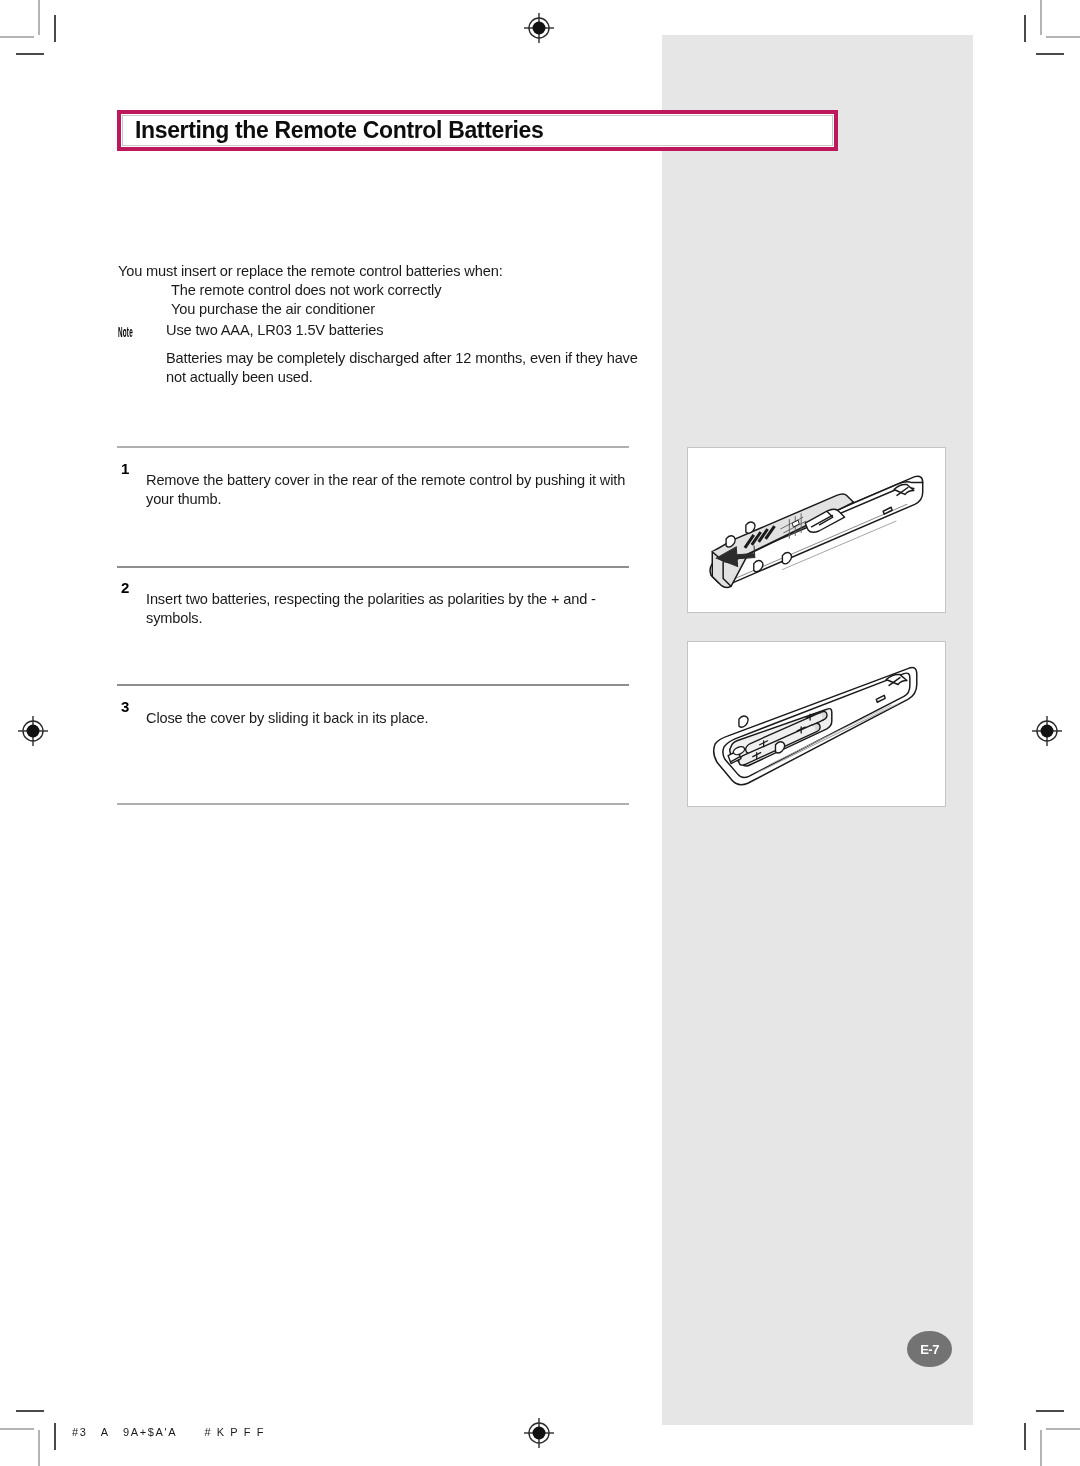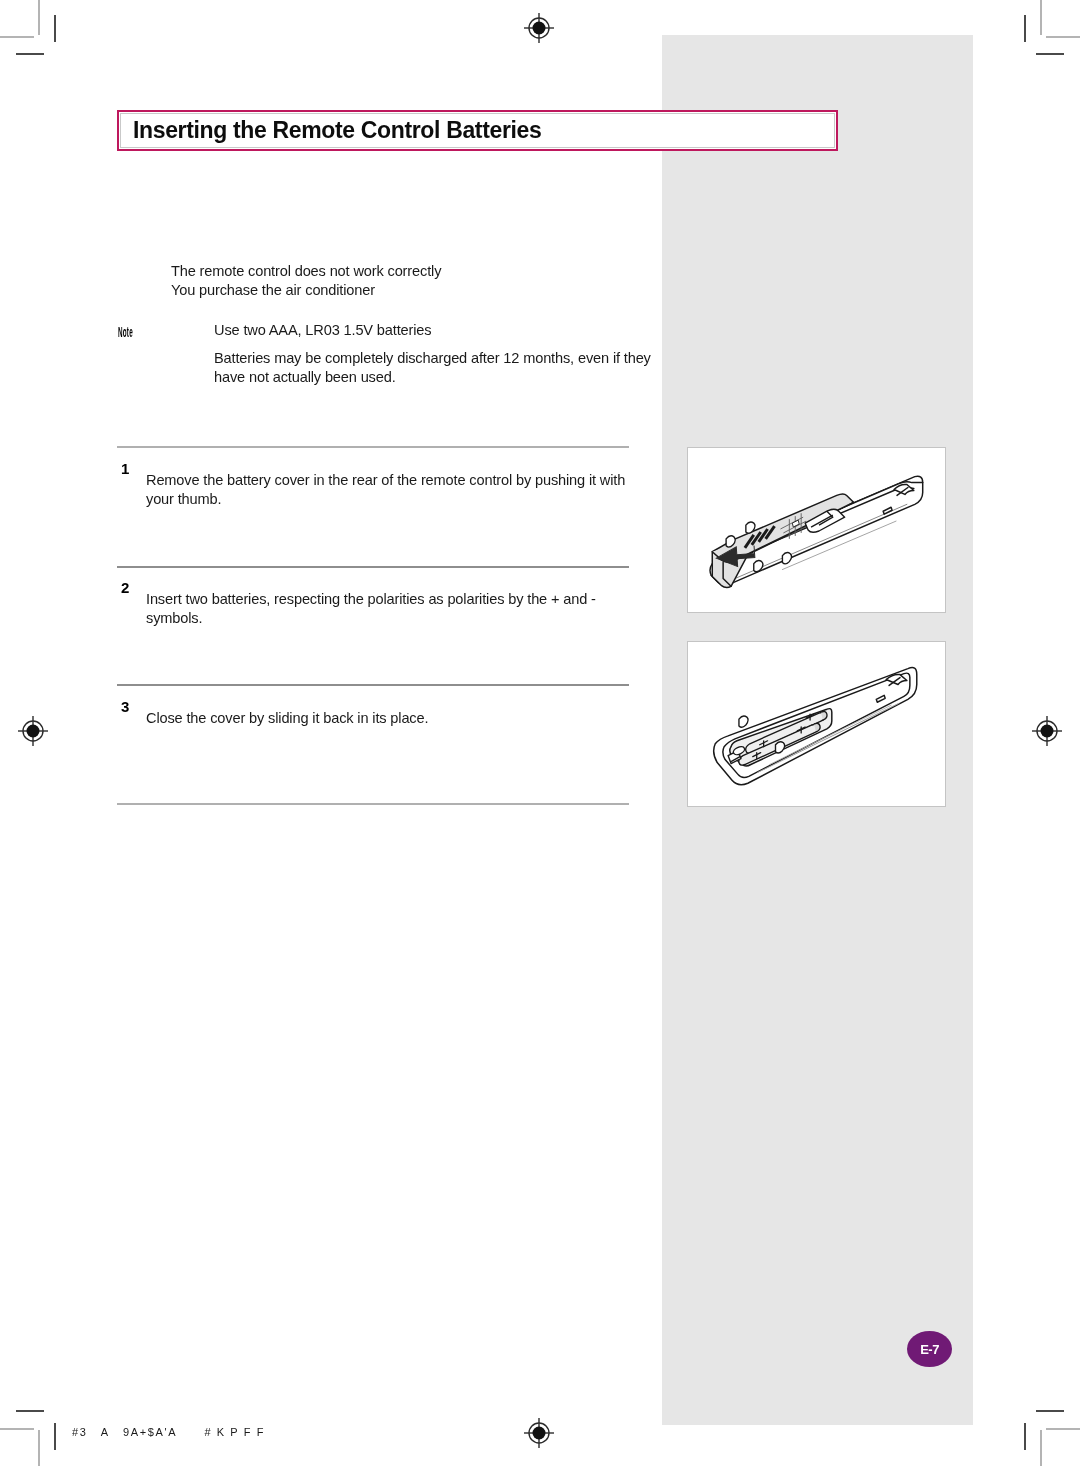--- a/index.html
+++ b/index.html
@@ -41,21 +41,21 @@
   }
 
   
   #title-box {
     position: absolute;
     left: 117px;
     top: 110px;
     width: 721px;
     height: 41px;
     background: #ffffff;
-    border: 2px solid #be185d;
+    border: 4px solid #be185d;
     box-sizing: border-box;
     box-shadow: inset 0 0 0 1px #ffffff, inset 0 0 0 2px #c9c9c9;
   }
   #title-text {
     position: absolute;
     left: 14px;
     top: 50%;
     transform: translateY(-52%);
     font-size: 23px;
     font-weight: bold;
@@ -96,21 +96,21 @@
     font-weight: bold;
     font-size: 15px;
     color: #000000;
     transform: scaleX(0.42);
     transform-origin: left center;
     letter-spacing: 0.5px;
     white-space: nowrap;
   }
   .note-item {
     margin: 0 0 8.5px 0;
-    padding-left: 96px;
+    padding-left: 48px;
   }
   .note-item:last-child { margin-bottom: 0; }
 
   
   .rule {
     position: absolute;
     left: 117px;
     width: 512px;
     height: 2px;
     background: #b0b0b0;
@@ -151,21 +151,21 @@
   #illus-2 { left: 687px; top: 641px; width: 259px; height: 166px; }
   .illus-box svg { display: block; width: 100%; height: 100%; }
 
   
   #page-badge {
     position: absolute;
     left: 907px;
     top: 1331px;
     width: 45px;
     height: 36px;
-    background: #701a75;
+    background: #737373;
     border-radius: 50%;
     color: #ffffff;
     font-size: 13px;
     font-weight: bold;
     display: flex;
     align-items: center;
     justify-content: center;
     letter-spacing: -0.5px;
     text-align: center;
   }
@@ -240,20 +240,21 @@
     </svg>
   </div>
 
   <div id="side-panel"></div>
 
   <div id="title-box">
     <div id="title-text">Inserting the Remote Control Batteries</div>
   </div>
 
   <div id="intro">
+    <p class="lead">You must insert or replace the remote control batteries when:</p>
     <p class="sub">The remote control does not work correctly</p>
     <p class="sub">You purchase the air conditioner</p>
   </div>
 
   <div id="note-block">
     <span id="note-label">Note</span>
     <p class="note-item">Use two AAA, LR03 1.5V batteries</p>
     <p class="note-item">Batteries may be completely discharged after 12 months, even if they have not actually been used.</p>
   </div>
 

